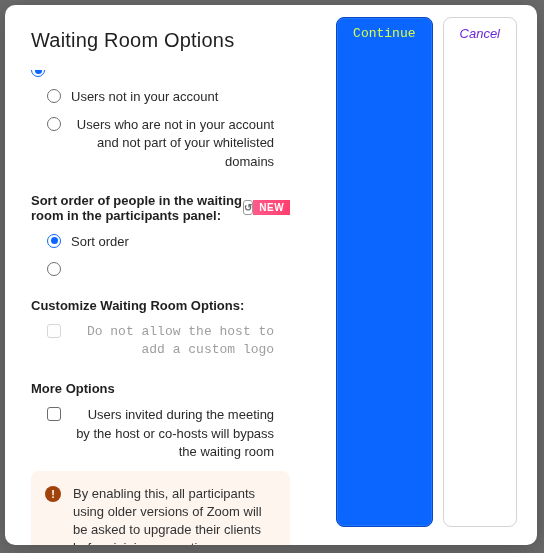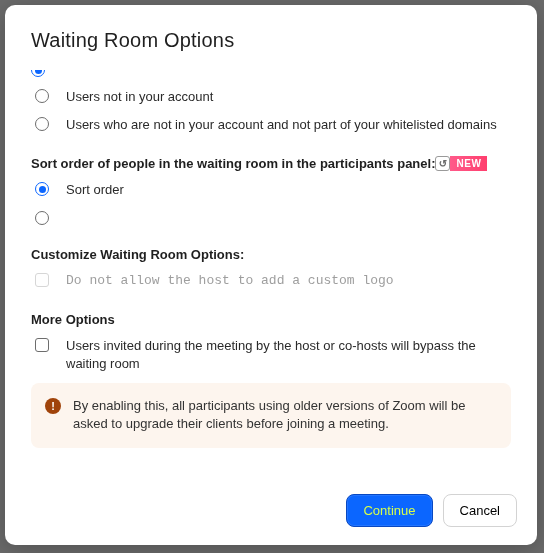--- a/index.html
+++ b/index.html
@@ -12,21 +12,21 @@
     overflow: hidden;
     position: relative;
   }
   .modal {
     position: absolute;
     top: 5px; left: 5px; right: 7px; bottom: 8px;
     background: #ffffff;
     border-radius: 10px;
     box-shadow: 0 4px 24px rgba(0,0,0,0.25);
     display: flex;
-    flex-direction: column;
+    flex-direction: row;
   }
   .scroll-area {
     flex: 1;
     overflow-y: auto;
     padding: 20px 26px 10px 26px;
     position: relative;
   }
   
   .scroll-area::-webkit-scrollbar { width: 7px; }
   .scroll-area::-webkit-scrollbar-track { background: transparent; }
@@ -34,24 +34,25 @@
   h1.title {
     font-size: 20px;
     font-weight: 400;
     color: #1f1f1f;
     margin: 4px 0 18px 0;
     letter-spacing: 0.2px;
   }
   .radio-row, .check-row {
     display: flex;
     align-items: flex-start;
-    gap: 17px;
-    margin: 10px 4px;
+    gap: 10px;
+    margin: 10px 16px;
     font-size: 13px;
     color: #2a2a2a;
+    text-align: right;
   }
   .radio {
     width: 14px; height: 14px;
     border: 1.5px solid #6d6d6d;
     border-radius: 50%;
     flex-shrink: 0;
     margin-top: 1px;
     display: flex; align-items: center; justify-content: center;
     background: #fff;
   }
@@ -152,25 +153,27 @@
     border-radius: 8px;
     cursor: pointer;
     border: 1px solid transparent;
   }
   .btn-primary {
     background: #0b66ff;
     color: #d7ff4a;
     font-weight: 500;
     border-color: #0848c2;
     box-shadow: inset 0 0 0 1px rgba(255,255,255,0.1);
+    font-family: Liberation Mono, monospace;
   }
   .btn-secondary {
     background: #ffffff;
-    color: #000000;
+    color: #6d28d9;
     border: 1px solid #d3d3d3;
+    font-style: italic;
   }
   .cutoff-radio-top {
     height: 8px;
     overflow: hidden;
     margin-bottom: 6px;
   }
   .cutoff-radio-top .radio.selected {
     margin-top: -7px;
   }
   .label-text { line-height: 1.4; }

